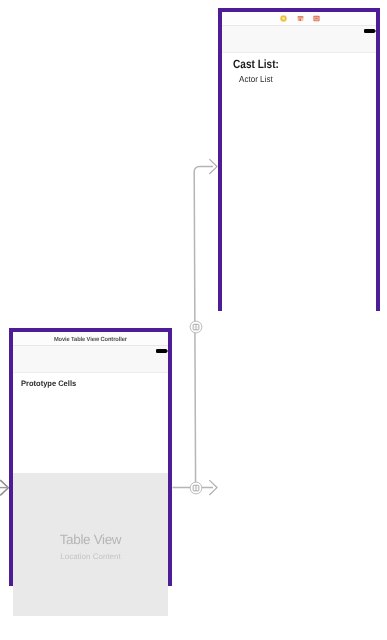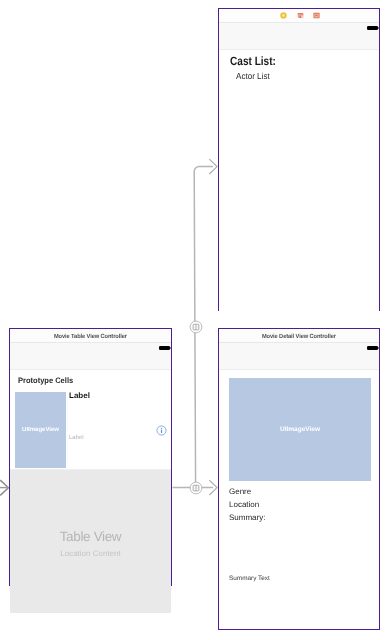--- a/index.html
+++ b/index.html
@@ -1,21 +1,21 @@
 <!DOCTYPE html>
 <html><head>
 <meta charset="utf-8">
 <style>
   * { box-sizing: border-box; margin:0; padding:0; }
   html,body { width:387px; height:640px; }
   body { background:#ffffff; font-family:"Liberation Sans", sans-serif; position:relative; overflow:hidden;
          -webkit-font-smoothing:antialiased; text-rendering:geometricPrecision; }
   .canvas { position:absolute; inset:0; }
 
-  .scene { position:absolute; background:#ffffff; border:1px solid #4c1d95; }
+  .scene { position:absolute; background:#ffffff; border:4px solid #4c1d95; }
 
   
   .dock { height:14px; background:#fdfdfd; border-bottom:1px solid #e9e9e9;
           display:flex; align-items:center; justify-content:center; gap:9.5px; padding-bottom:1px; padding-left:2px; }
   .dock-icon { width:7px; height:7px; display:block; }
 
   
   .titlebar { height:14px; background:#fcfcfc; border-bottom:1px solid #e8e8e8;
               display:flex; align-items:center; justify-content:center;
               font-size:6px; font-weight:bold; color:#4f4f4f; letter-spacing:-0.1px; line-height:1;
@@ -134,48 +134,22 @@
   <div class="scene" style="left:9px;top:328px;width:163px;height:258px;">
     <div class="titlebar">
         <span>Movie Table View Controller</span>
       </div>
     <div class="statusbar">
       <div class="battery"></div>
     </div>
     <div class="body" style="height:259px;">
       <div class="proto-hdr">Prototype Cells</div>
 
-      <div class="cell" style="top:16px;height:84px;">
-        <div class="imgview" style="left:5px;top:6px;width:51px;height:76px;">UIImageView</div>
-        <div class="lbl-bold" style="left:59px;top:6px;">Label</div>
-        <div class="lbl-gray" style="left:59px;top:49px;">Label</div>
-        <div style="position:absolute;left:57px;top:6px;width:1px;height:78px;background:#fafbfc;"></div>
-        <svg class="info-icon" viewBox="0 0 16 16" style="left:146px;top:39px;">
-          <circle cx="8" cy="8" r="6.6" fill="none" stroke="#7fa9dd" stroke-width="1.35"></circle>
-          <rect x="7.15" y="6.6" width="1.7" height="5.2" rx="0.7" fill="#5e93d4"></rect>
-          <circle cx="8" cy="4.9" r="1.05" fill="#5e93d4"></circle>
-        </svg>
-      </div>
 
       <div class="tableview" style="top:100px;bottom:16px;">
         <div class="tv-title">Table View</div>
         <div class="tv-sub">Location Content</div>
       </div>
     </div>
   </div>
 
-  <div class="scene" style="left:218px;top:328px;width:162px;height:302px;">
-    <div class="titlebar">
-        <span>Movie Detail View Controller</span>
-      </div>
-    <div class="statusbar">
-      <div class="battery"></div>
-    </div>
-    <div class="body" style="height:259px;">
-      <div class="dimg" style="left:10px;top:8px;width:142px;height:103px;">UIImageView</div>
-      <div class="dlabel" style="left:10px;top:118px;">Genre</div>
-      <div class="dlabel" style="left:10px;top:131px;">Location</div>
-      <div class="dlabel" style="left:10px;top:144px;">Summary:</div>
-      <div class="dsmall" style="left:10px;top:206px;">Summary Text</div>
-    </div>
-  </div>
 
 </div>
 
 </body></html>

